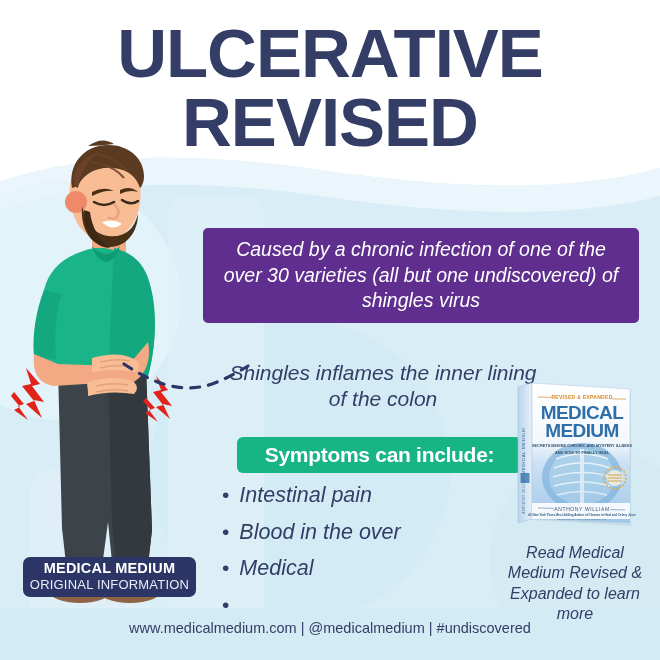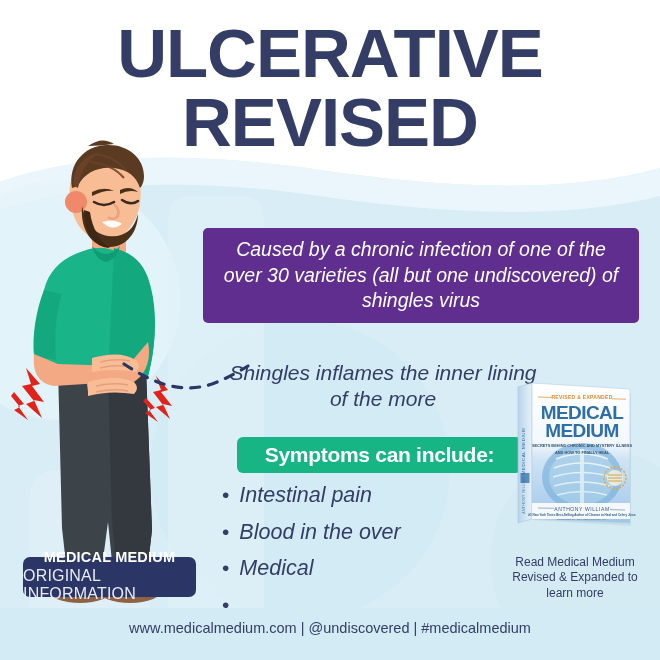--- a/index.html
+++ b/index.html
@@ -50,32 +50,32 @@
   .symptom-item {
     color:#333d66; font-style:italic; font-size:21.5px; font-weight:500;
     line-height:1.0; margin-bottom:14px; display:flex; align-items:baseline;
   }
   .symptom-item .dot { font-size:21px; margin-right:10px; line-height:1; font-style:normal; }
 
   
   .book-wrap { position:absolute; left:512px; top:377px; width:124px; height:152px; z-index:7; }
   .book-caption {
     position:absolute; left:505px; top:543px; width:140px; z-index:7;
-    color:#333d66; font-size:12px; line-height:1.28;
-    text-align:center; font-weight:500;margin-top:12px;
+    color:#333d66; font-style:italic; font-size:16px; line-height:1.28;
+    text-align:center; font-weight:500;
   }
 
   
   .mm-badge {
     position:absolute; left:23px; top:557px; width:173px; height:40px;
     background:#2b3566; border-radius:7px; z-index:8;
     display:flex; flex-direction:column; align-items:center; justify-content:center;
   }
   .mm-badge .l1 { color:#fff; font-weight:bold; font-size:14.5px; letter-spacing:0.2px; line-height:1.1; }
-  .mm-badge .l2 { color:#e8ecf5; font-size:16px; letter-spacing:0.2px; line-height:1.15; margin-top:1px; }
+  .mm-badge .l2 { color:#e8ecf5; font-size:13px; letter-spacing:0.2px; line-height:1.15; margin-top:1px; }
 
   
   .footer {
     position:absolute; left:0; top:620px; width:660px; text-align:center; z-index:8;
     color:#333d66; font-size:14.5px; font-weight:500;
   }
 
   
   .character { position:absolute; left:-4px; top:130px; width:250px; height:490px; z-index:5; }
   .arrow-layer { position:absolute; left:120px; top:350px; width:150px; height:70px; z-index:6; }
@@ -181,21 +181,21 @@
   </svg>
 
   <svg class="arrow-layer" viewBox="0 0 150 70">
     <path d="M4,14 C34,34 62,44 92,34 C108,28 118,22 128,16" stroke="#2b3566" stroke-width="3.2" fill="none" stroke-dasharray="9 9" stroke-linecap="round"></path>
   </svg>
 
   <div class="purple-card">
     <div class="txt">Caused by a chronic infection of one of the over 30 varieties (all but one undiscovered) of shingles virus</div>
   </div>
 
-  <div class="shingles-note">Shingles inflames the inner lining of the more</div>
+  <div class="shingles-note">Shingles inflames the inner lining of the colon</div>
 
   <div class="green-badge">
     <span class="txt">Symptoms can include:</span>
   </div>
 
   <div class="symptoms">
     <div class="symptom-item">
       <span class="dot">•</span>
       <span>Intestinal pain</span>
     </div>
@@ -278,15 +278,15 @@
     </svg>
   </div>
 
   <div class="book-caption">Read Medical Medium Revised &amp; Expanded to learn more</div>
 
   <div class="mm-badge">
     <span class="l1">MEDICAL MEDIUM</span>
     <span class="l2">ORIGINAL INFORMATION</span>
   </div>
 
-  <div class="footer">www.medicalmedium.com | @undiscovered | #medicalmedium</div>
+  <div class="footer">www.medicalmedium.com | @medicalmedium | #undiscovered</div>
 
 </div>
 
 </body></html>

